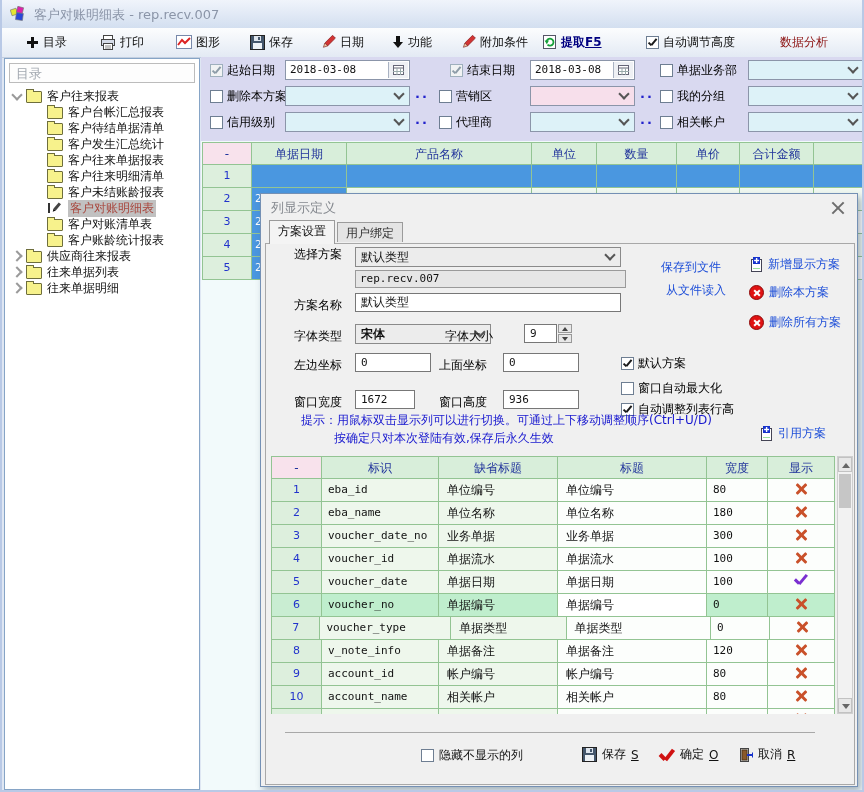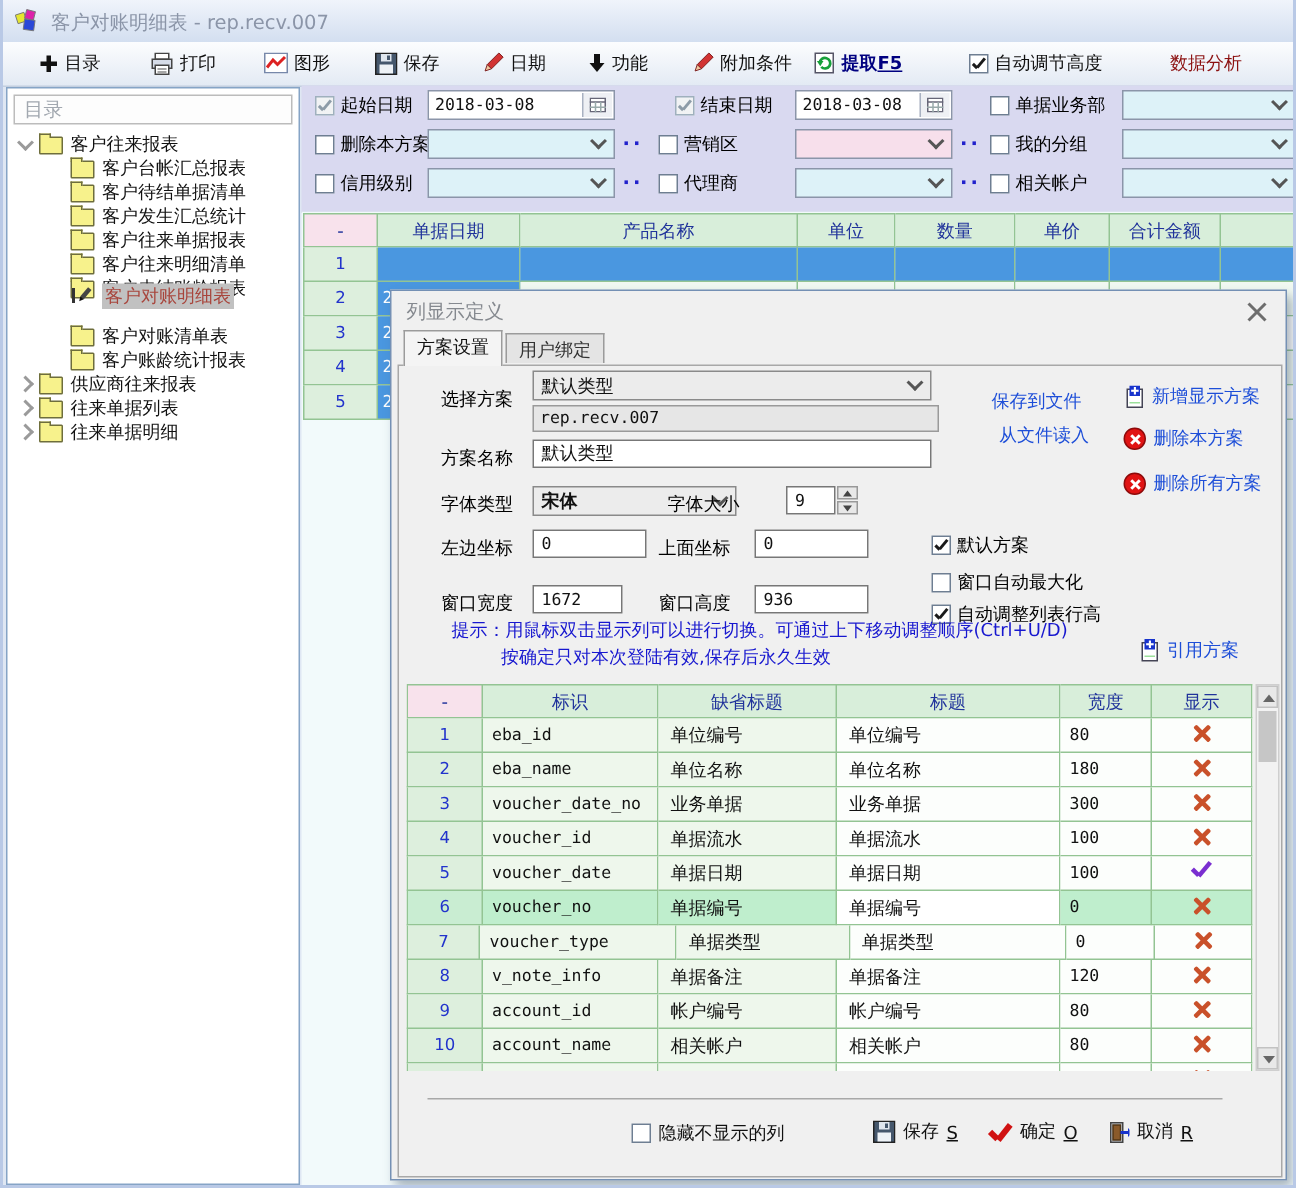--- a/index.html
+++ b/index.html
@@ -244,21 +244,21 @@
         <span>客户往来单据报表</span>
       </div>
     <div class="titem" style="left:42px;top:109px">
         <span class="folder"></span>
         <span>客户往来明细清单</span>
       </div>
     <div class="titem" style="left:42px;top:125px">
         <span class="folder"></span>
         <span>客户未结账龄报表</span>
       </div>
-    <div class="titem" style="left:42px;top:130px">
+    <div class="titem" style="left:42px;top:141px">
       <span>
           <svg width="16" height="12">
             <rect x="1" y="1" width="2" height="10" fill="#333"></rect>
             <g transform="rotate(40 9 6)">
               <rect x="7.5" y="0" width="3" height="8" fill="#444"></rect>
               <polygon points="7.5,8 10.5,8 9,11" fill="#111"></polygon>
             </g>
           </svg>
         </span>
       <span class="sel-label">客户对账明细表</span>
@@ -443,21 +443,21 @@
   </div>
 
   <div class="abs dialog">
     <div class="dlg-title">列显示定义</div>
     <div class="closex"></div>
 
     <div class="tab active" style="left:8px;width:66px"><span>方案设置</span></div>
     <div class="tab inactive" style="left:76px;width:66px"><span>用户绑定</span></div>
     <div class="tabframe"></div>
 
-    <div class="dlabel" style="left:33px;top:64px">选择方案</div>
+    <div class="dlabel" style="left:33px;top:52px">选择方案</div>
     <div class="combo" style="left:94px;top:53px;width:266px">
       <span>默认类型</span><span class="chev v"></span>
     </div>
     <div class="actlink" style="left:400px;top:65px">保存到文件</div>
     <div class="actlink" style="left:488px;top:62px;display:flex;gap:5px;align-items:center">
       <span>
           <svg width="14" height="16">
             <rect x="2.5" y="2.5" width="10" height="12" fill="#fff" stroke="#445"></rect>
             <rect x="4" y="0" width="7" height="7" fill="#1733cc"></rect>
             <rect x="6.9" y="1" width="1.4" height="5" fill="#fff"></rect>

